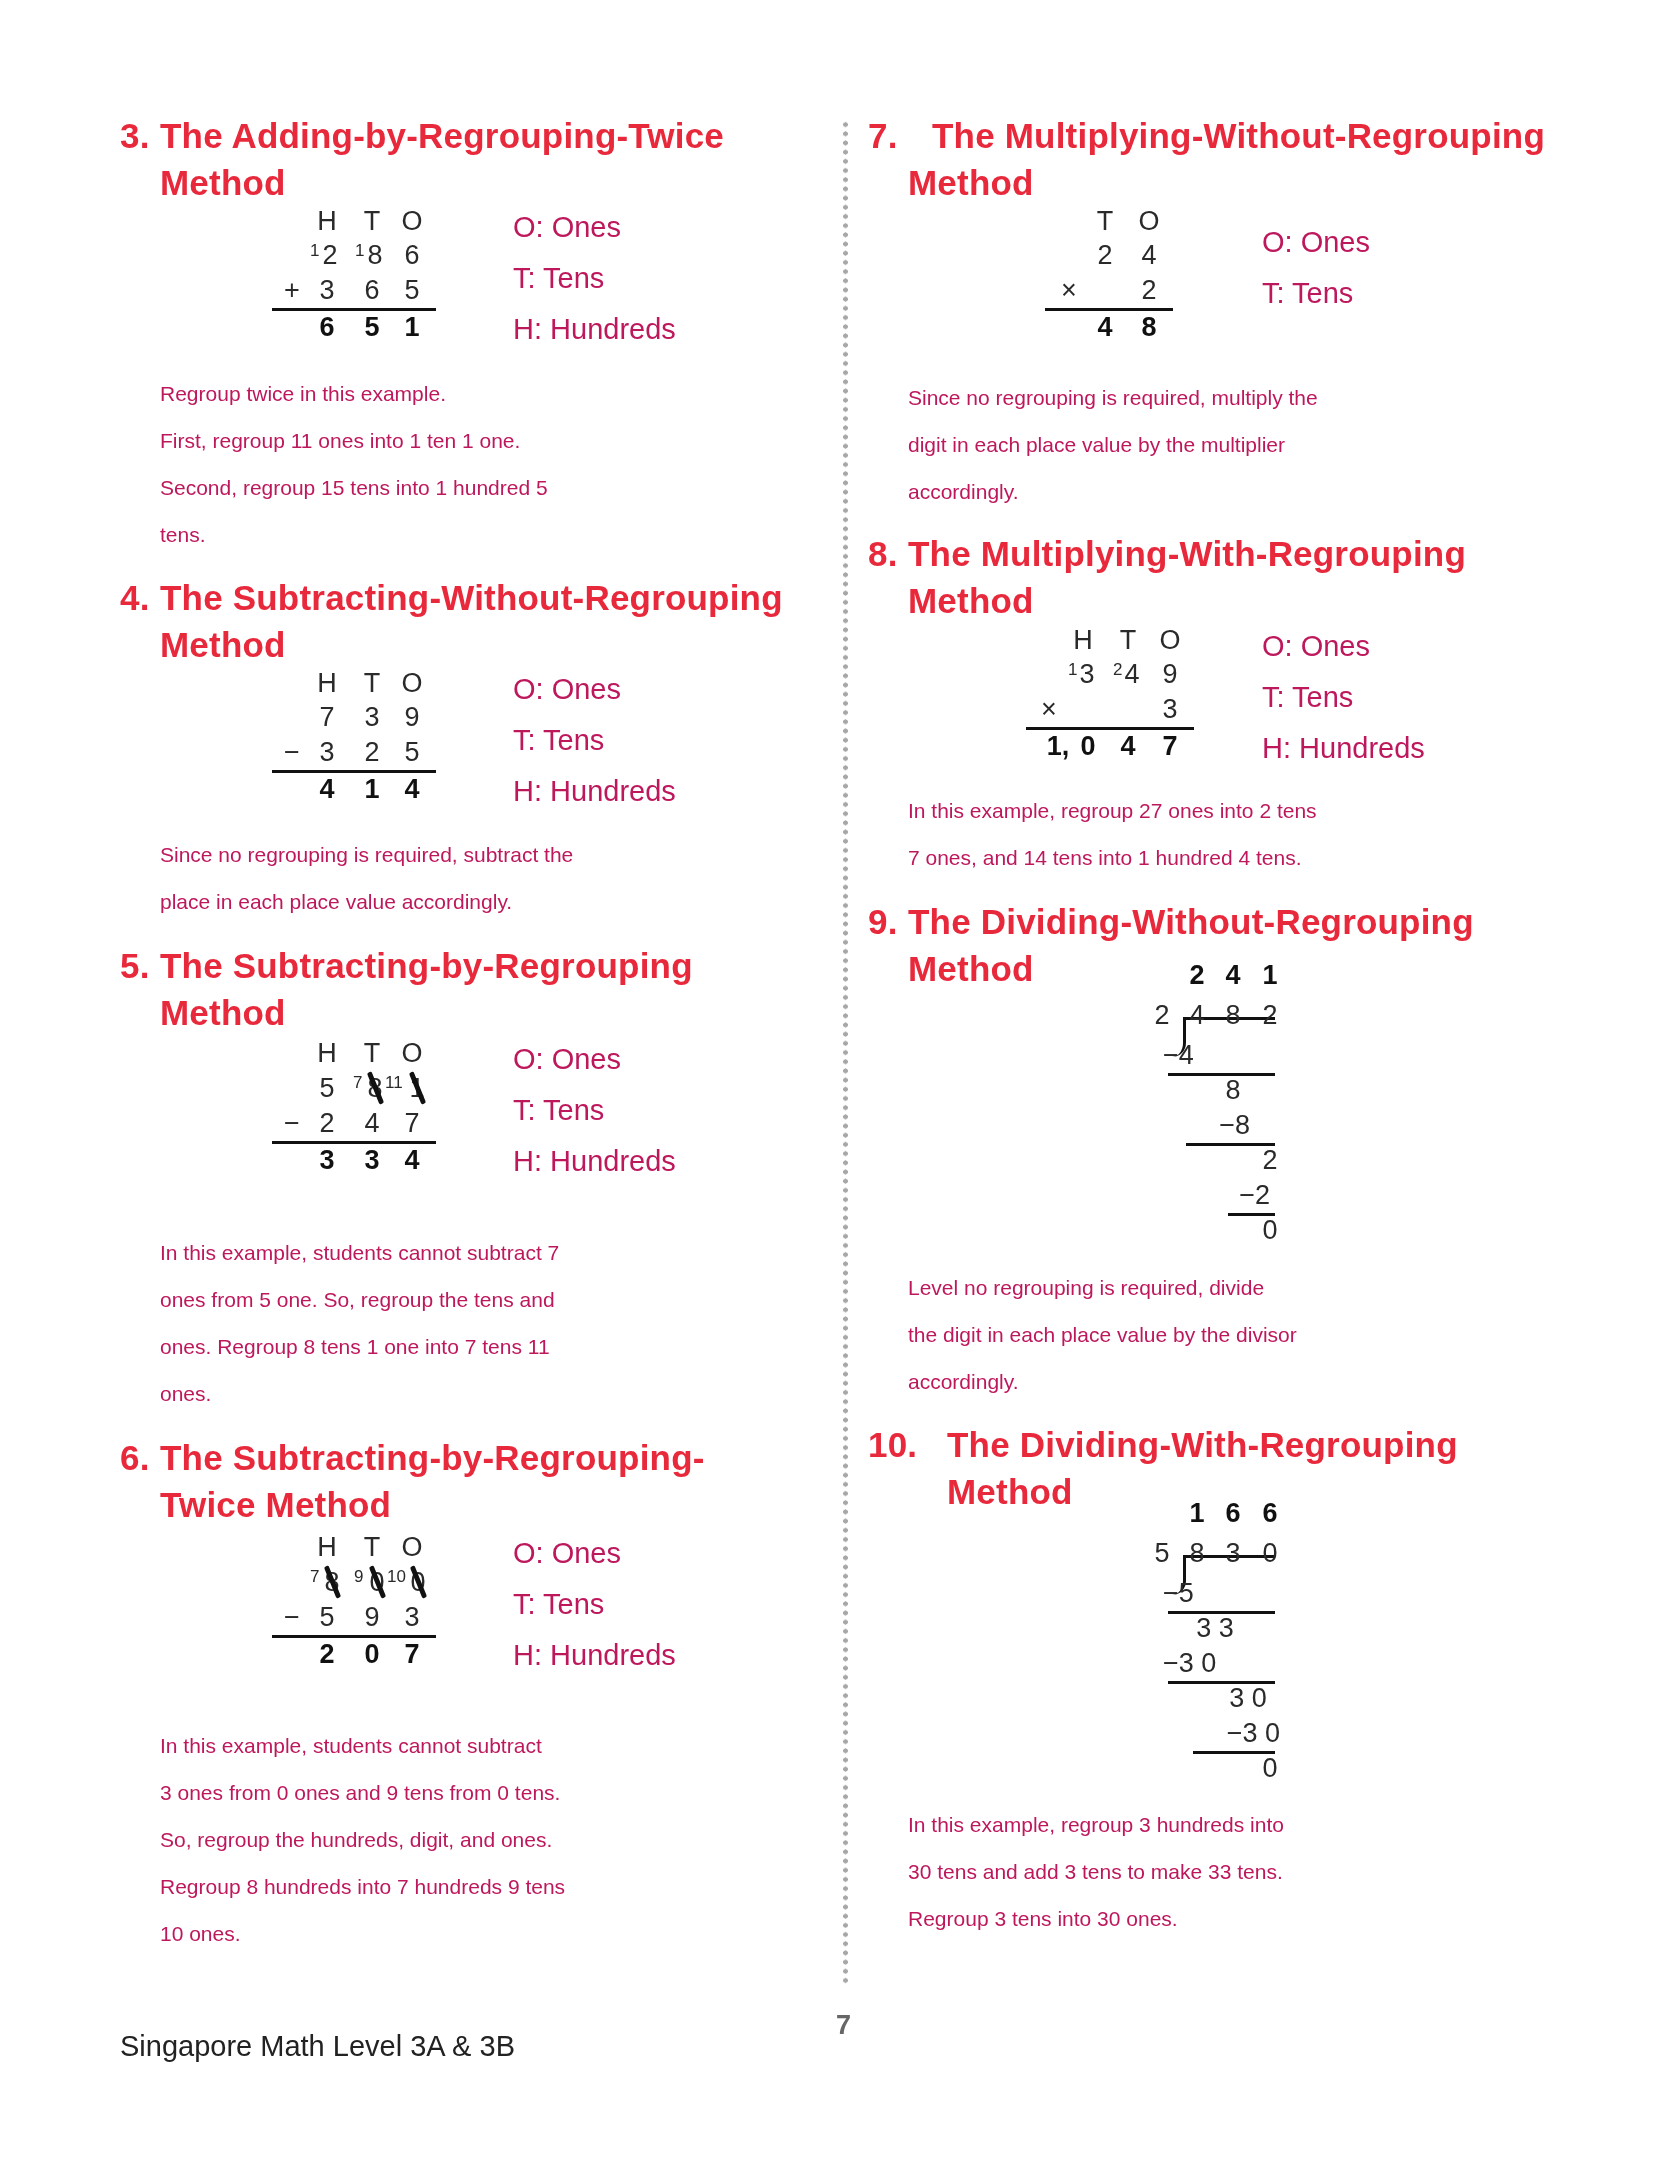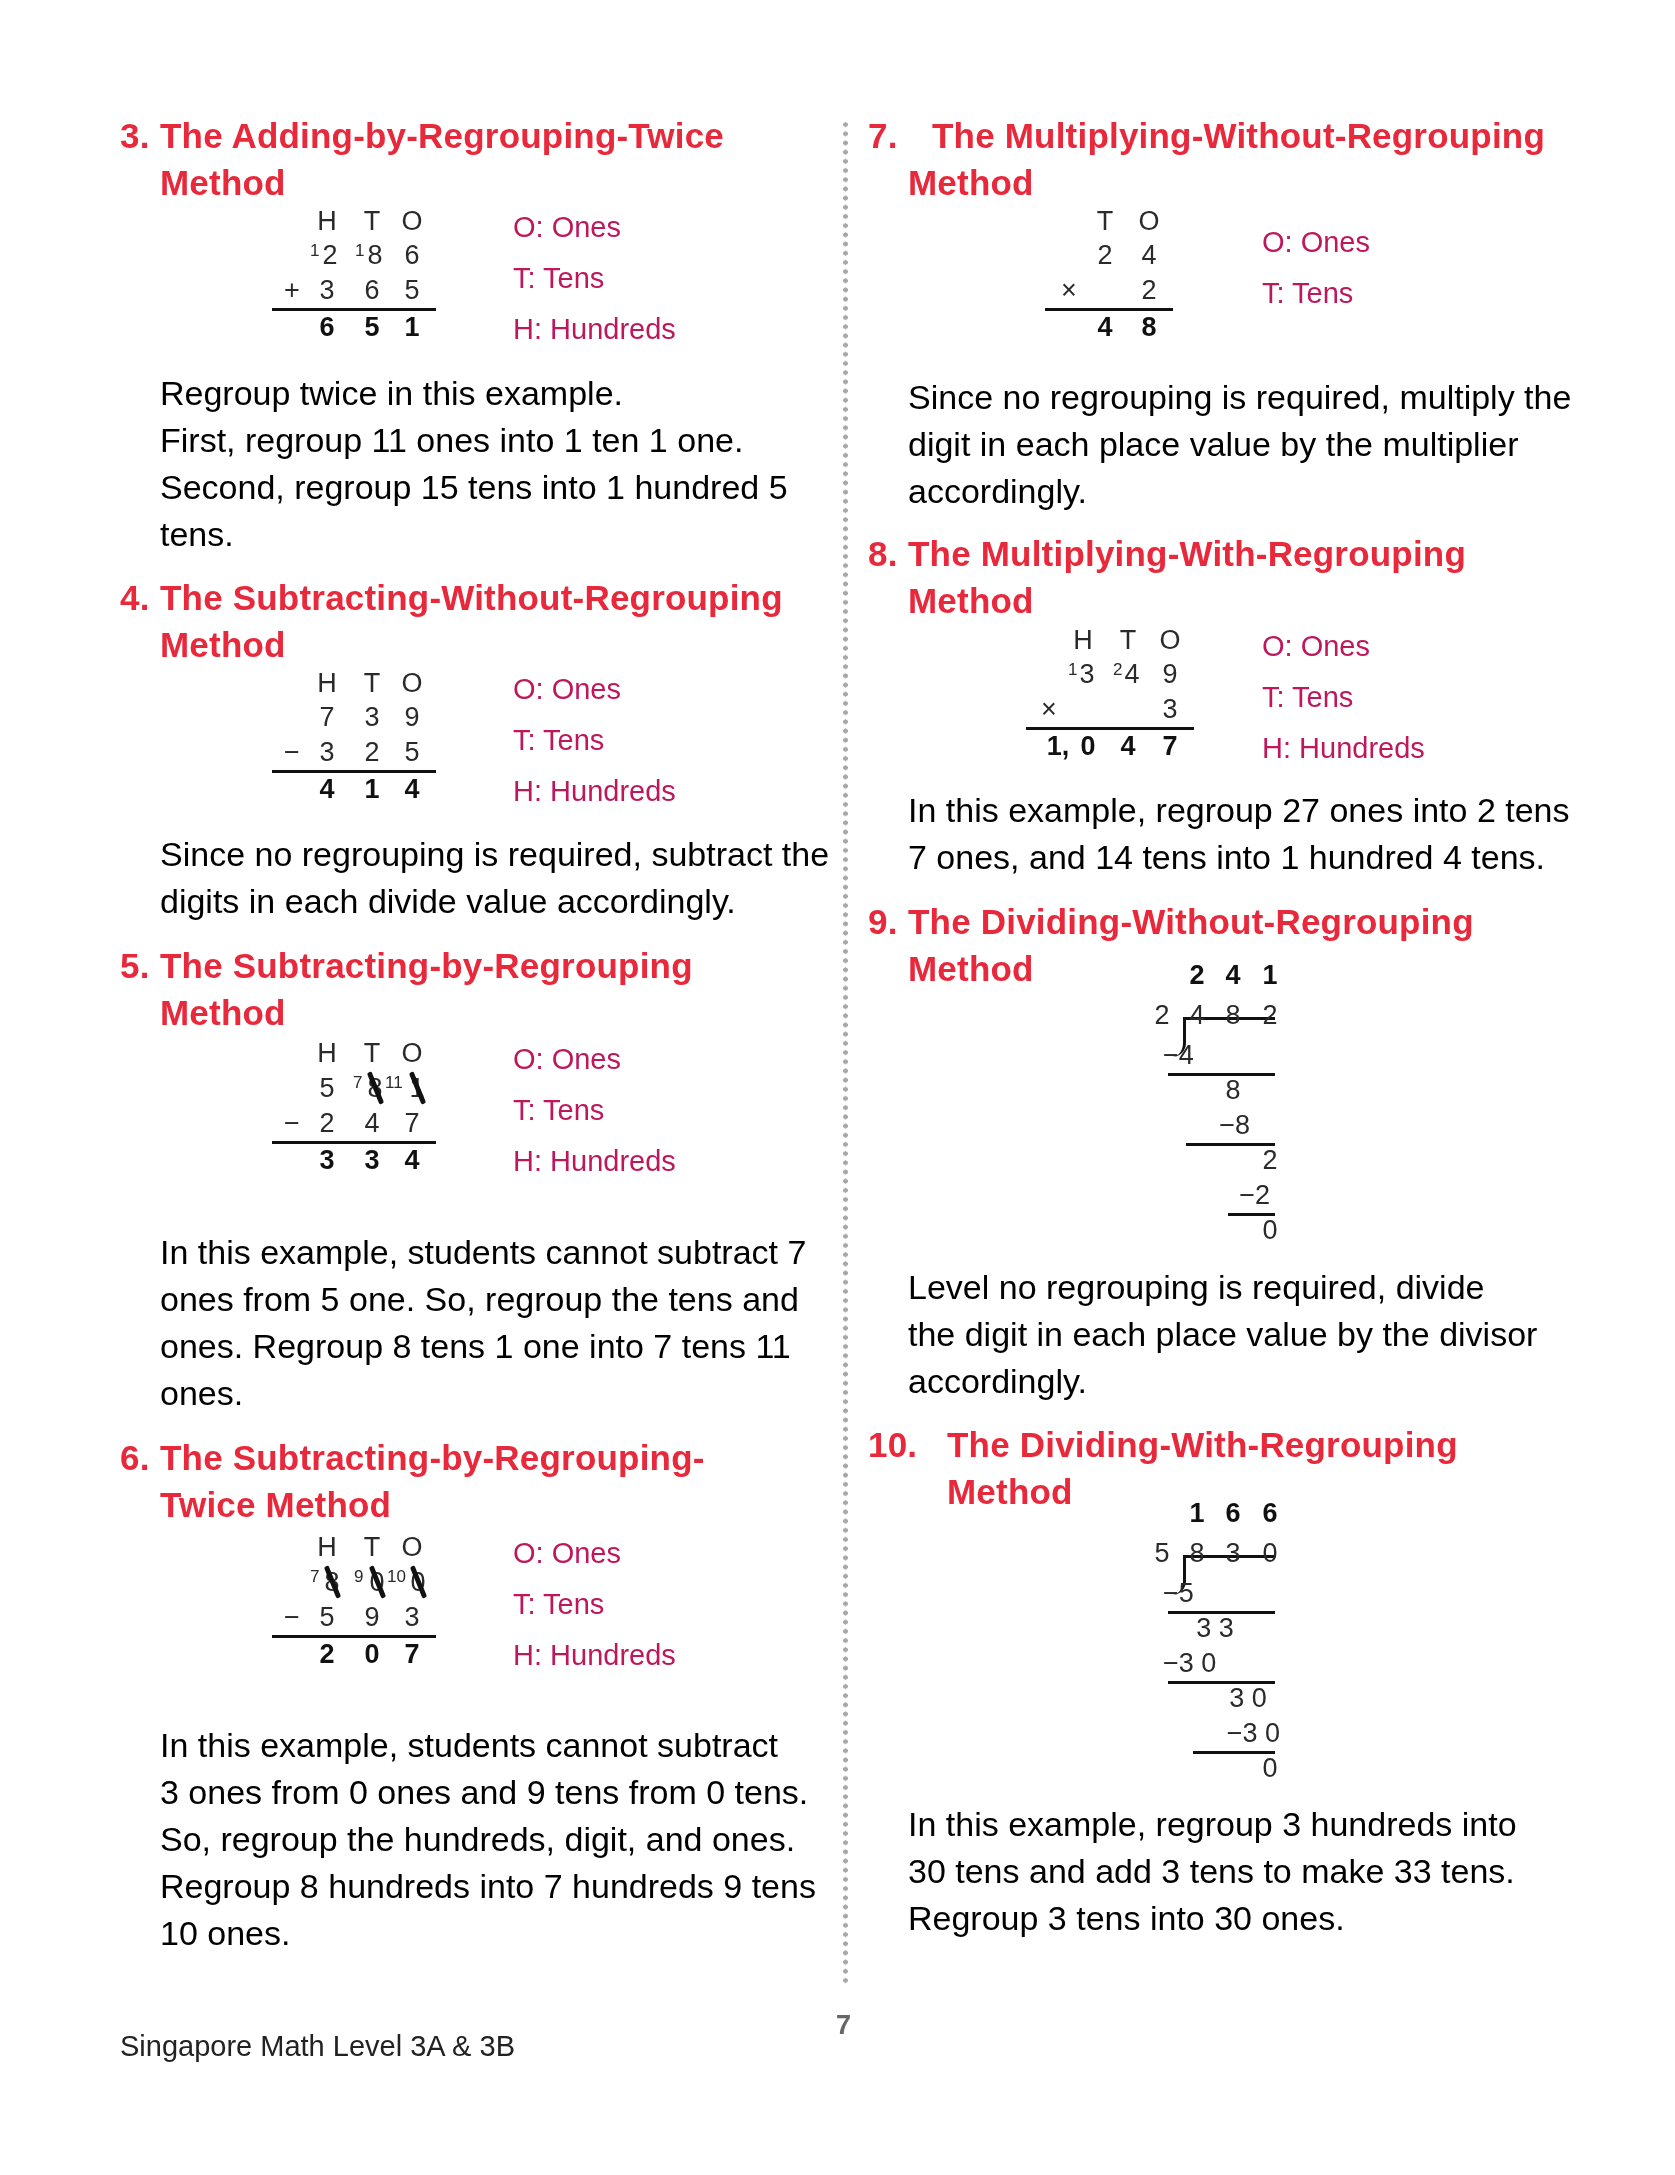--- a/index.html
+++ b/index.html
@@ -1,20 +1,20 @@
 <!DOCTYPE html>
 <html><head>
 <meta charset="utf-8">
 <style>
   html, body { margin:0; padding:0; background:#ffffff; }
   body { width:1675px; height:2175px; position:relative; overflow:hidden;
          font-family:"Liberation Sans", sans-serif; color:#1a1a1a; }
   .h-num, .h-text { position:absolute; color:#e8293c; font-weight:bold;
          font-size:35px; line-height:47px; letter-spacing:0.2px; white-space:nowrap; }
-  .body-text { position:absolute; font-size:34px; line-height:47px; color:#000000;
+  .body-text { position:absolute; font-size:21px; line-height:47px; color:#be185d;
          white-space:nowrap;text-align:center; }
   .cell { position:absolute; width:40px; text-align:center; font-size:27px; line-height:34px;
           color:#2a2a2a; }
   .cell.bold { font-weight:bold; color:#111; }
   .sup { position:absolute; font-size:17px; line-height:18px; color:#2a2a2a; }
   .strike { position:absolute; width:5px; height:34px; background:#111; transform:rotate(-22deg);
             border-radius:2px; }
   .rule { position:absolute; height:3px; background:#111; }
   .legend { position:absolute; font-size:29px; line-height:51px; color:#be185d; white-space:nowrap; }
   .divider { position:absolute; left:843px; top:120px; width:5px; height:1865px;
@@ -83,21 +83,21 @@
     <span class="cell bold" style="left:307px;top:772px">4</span>
     <span class="cell bold" style="left:352px;top:772px">1</span>
     <span class="cell bold" style="left:392px;top:772px">4</span>
   </div>
   <div>
     <span class="legend" style="left:513px;top:664px">O: Ones</span>
     <span class="legend" style="left:513px;top:715px">T: Tens</span>
     <span class="legend" style="left:513px;top:766px">H: Hundreds</span>
   </div>
   <span class="body-text" style="left:160px;top:831px">Since no regrouping is required, subtract the</span>
-  <span class="body-text" style="left:160px;top:878px">digits in each divide value accordingly.</span>
+  <span class="body-text" style="left:160px;top:878px">place in each place value accordingly.</span>
 </div>
 
 <div>
   <span class="h-num" style="left:120px;top:942px">5.</span>
   <span class="h-text" style="left:160px;top:942px">The Subtracting-by-Regrouping</span>
   <span class="h-text" style="left:160px;top:989px">Method</span>
   <div>
     <span class="cell" style="left:307px;top:1036px">H</span>
     <span class="cell" style="left:352px;top:1036px">T</span>
     <span class="cell" style="left:392px;top:1036px">O</span>

